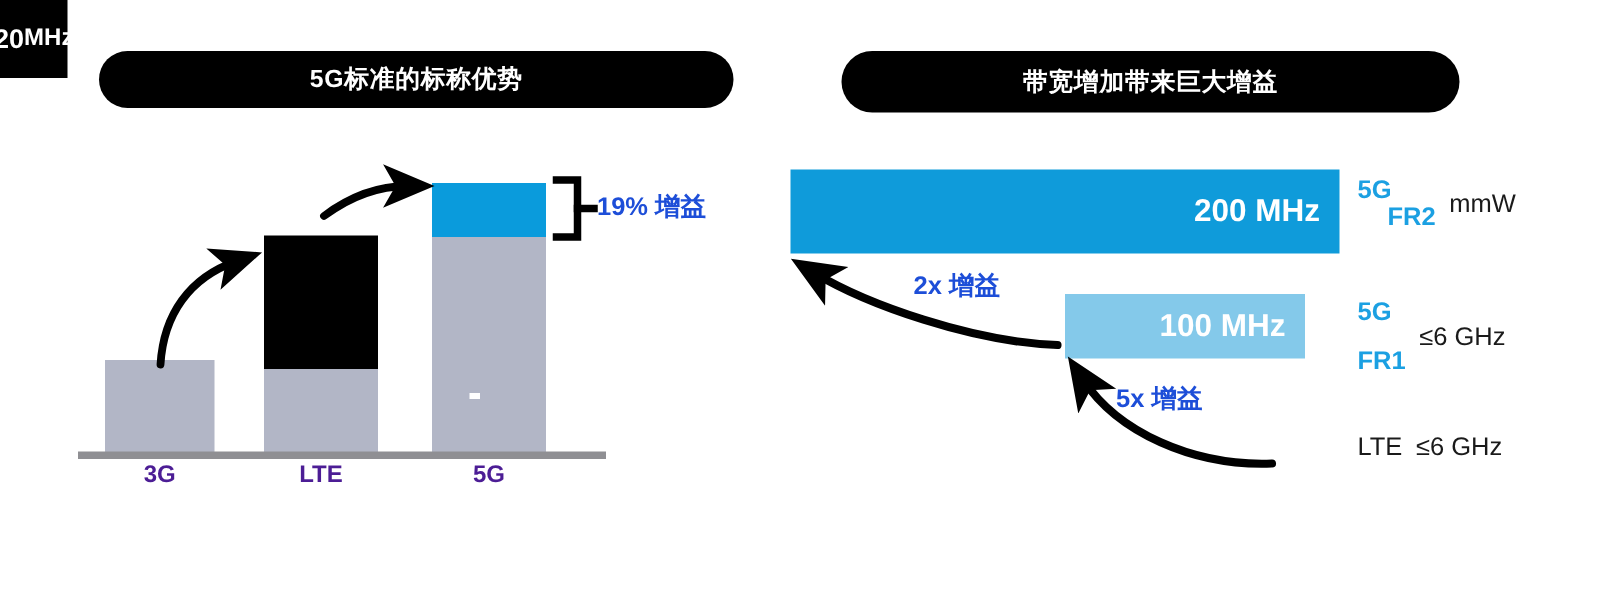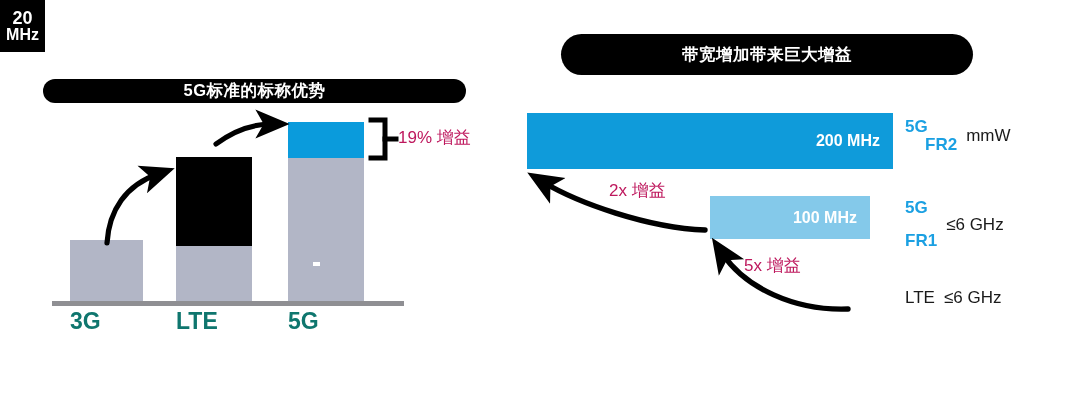--- a/index.html
+++ b/index.html
@@ -11,58 +11,58 @@
   .panel{position:absolute;top:0;height:408px;}
   #left-panel{left:0;width:540px;}
   #right-panel{left:540px;width:540px;}
 
   
   .title-pill{
     position:absolute;background:#000000;color:#ffffff;
     border-radius:999px;display:flex;align-items:center;justify-content:center;
     font-size:16.5px;font-weight:700;letter-spacing:.5px;
   }
-  #left-title{left:43px;top:34px;width:423px;height:24px;margin-top:45px;}
+  #left-title{left:66px;top:34px;width:423px;height:38px;}
   #right-title{left:21px;top:34px;width:412px;height:41px;}
 
   
   #left-chart{position:absolute;left:0;top:0;width:540px;height:408px;}
   .bar{position:absolute;}
   .bar-gray{background:#b2b6c6;}
   .bar-black{background:#000000;}
   .bar-blue{background:#0a9bdc;}
 
   #baseline{position:absolute;left:52px;top:301px;width:352px;height:5px;background:#8f8f93;}
 
   .axis-label{
-    position:absolute;top:308px;font-size:23px;font-weight:700;color:#0f766e;
-    text-align:left;
+    position:absolute;top:308px;font-size:16px;font-weight:700;color:#4c1d95;
+    text-align:center;
   }
 
   .caption{
     position:absolute;font-size:15.5px;font-weight:700;color:#35a8e0;
     white-space:nowrap;
   }
   #left-caption{left:54px;top:350px;}
   #right-caption{left:46px;top:350px;}
 
   .gain-label{
-    position:absolute;font-size:17px;font-weight:400;color:#be185d;white-space:nowrap;
+    position:absolute;font-size:17px;font-weight:700;color:#1d4ed8;white-space:nowrap;
   }
   #gain-19{left:398px;top:126px;}
   #gain-2x{left:609px;top:179px;}
   #gain-5x{left:744px;top:254px;}
 
   
   .bw-bar{position:absolute;display:flex;align-items:center;justify-content:flex-end;}
-  .bw-value{color:#ffffff;font-size:16px;font-weight:700;padding-right:13px;white-space:nowrap;text-align:right;}
+  .bw-value{color:#ffffff;font-size:21px;font-weight:700;padding-right:13px;white-space:nowrap;text-align:right;}
   #bar-fr2{left:527px;top:113px;width:366px;height:56px;background:#0f9bda;}
   #bar-fr1{left:710px;top:196px;width:160px;height:43px;background:#84c9ea;}
   #bar-lte{left:848px;top:274px;width:45px;height:52px;background:#000000;
-           display:flex;flex-direction:column;align-items:center;justify-content:center;}
+           display:flex;flex-direction:row;align-items:center;justify-content:center;}
   .lte-num{color:#fff;font-size:18px;font-weight:700;line-height:1.02;}
   .lte-unit{color:#fff;font-size:16px;font-weight:700;line-height:1.02;}
 
   .tier-tag{position:absolute;display:flex;align-items:center;}
   .tier-gen{color:#1ba0e2;font-size:17px;font-weight:700;line-height:1.08;white-space:nowrap;}
   .tier-band{color:#1a1a1a;font-size:17px;font-weight:400;margin-left:9px;white-space:nowrap;}
   #tag-fr2{left:905px;top:118px;}
   #tag-fr1{left:905px;top:199px;}
   #tag-lte{left:905px;top:288px;}
   #tag-lte .tier-gen{color:#1a1a1a;font-weight:400;}

